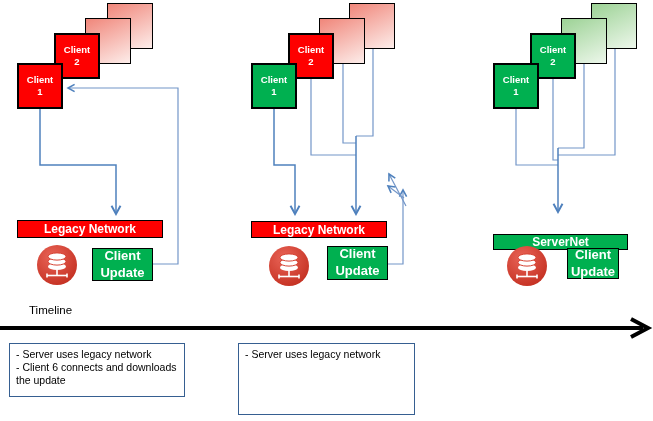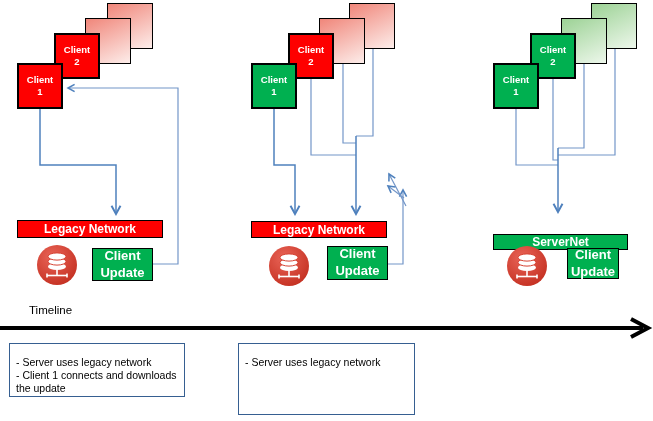--- a/index.html
+++ b/index.html
@@ -21,21 +21,21 @@
   .netbar{position:absolute;box-sizing:border-box;border:1.8px solid #000;display:flex;align-items:center;justify-content:center;}
   .netbar.red-bar{background:var(--red);}
   .netbar.green-bar{background:var(--green);}
   .netbar span{color:#fff;font-weight:bold;font-size:12px;line-height:1;}
   
   .updatebox{position:absolute;box-sizing:border-box;border:1.6px solid #000;background:var(--green);
     display:flex;align-items:center;justify-content:center;text-align:center;}
   .updatebox span{color:#fff;font-weight:bold;font-size:13px;line-height:1.3;}
   
   .notebox{position:absolute;box-sizing:border-box;border:1.5px solid var(--note-border-blue);background:#fff;
-    padding:12px 6px;font-size:10.5px;line-height:1.26;color:#000;}
+    padding:4px 6px;font-size:10.5px;line-height:1.26;color:#000;}
   .notebox div{margin:0;}
   
   .timeline-label{position:absolute;left:29px;top:304px;font-size:11.5px;color:#000;}
   
   #overlay{position:absolute;left:0;top:0;z-index:1;pointer-events:none;}
   .layer2{z-index:2;}
   .conn{stroke:var(--connector-blue);fill:none;stroke-width:1.2px;}
   .conn-strong{stroke:var(--arrow-blue);fill:none;stroke-width:1.5px;}
   .marker-path{stroke:var(--arrow-blue);fill:none;stroke-width:1.3px;}
   .timeline-line{stroke:var(--timeline-black);stroke-width:4px;fill:none;}
@@ -158,21 +158,21 @@
     <path d="M12,30.5 L12,34.5 M32,30.5 L32,34.5" stroke="#fff" stroke-width="1.6"></path>
   </svg>
   <div class="updatebox" style="left:567px;top:248px;width:52px;height:31px;z-index:2">
     <span>Client Update</span>
   </div>
 
   <div class="timeline-label">Timeline</div>
 
   <div class="notebox" style="left:9px;top:343px;width:176px;height:54px;z-index:2">
     <div>- Server uses legacy network</div>
-    <div>- Client 1 connects and downloads the update</div>
+    <div>- Client 6 connects and downloads the update</div>
   </div>
 
   <div class="notebox" style="left:238px;top:343px;width:177px;height:72px;z-index:2">
     <div>- Server uses legacy network</div>
   </div>
 
 
 </div>
 
 </body></html>

